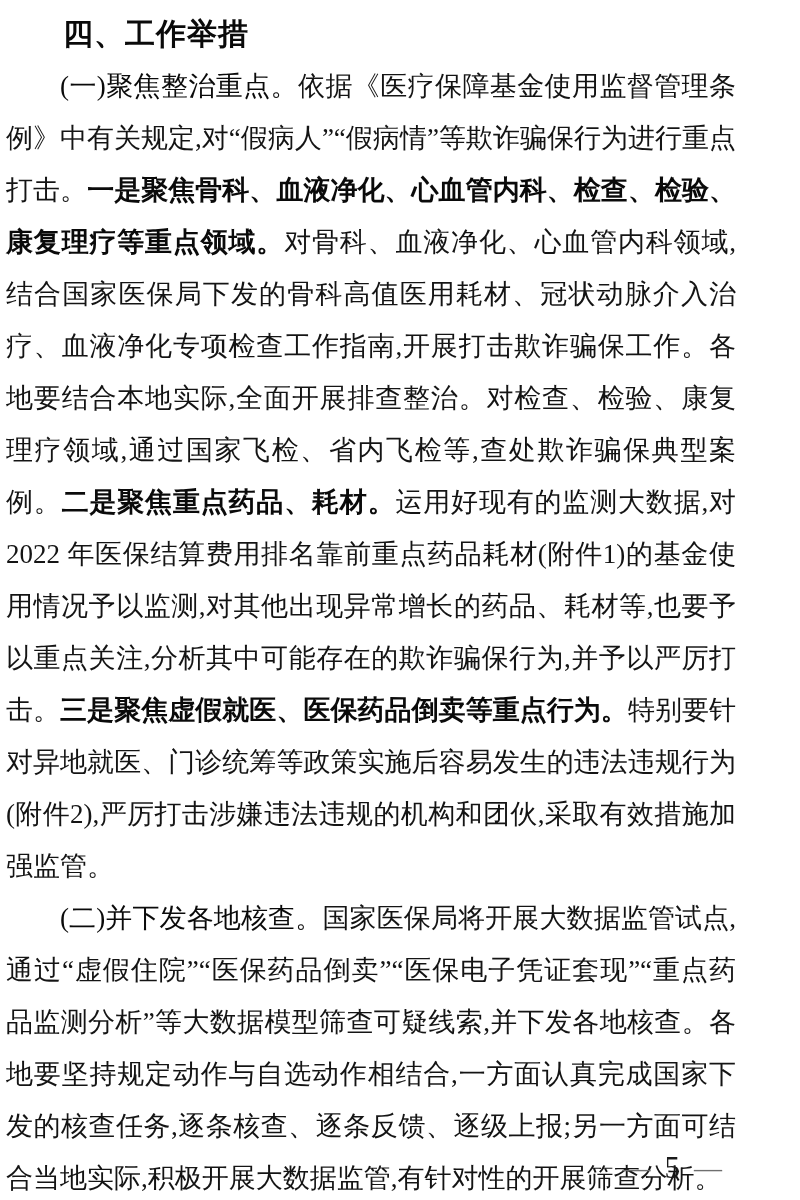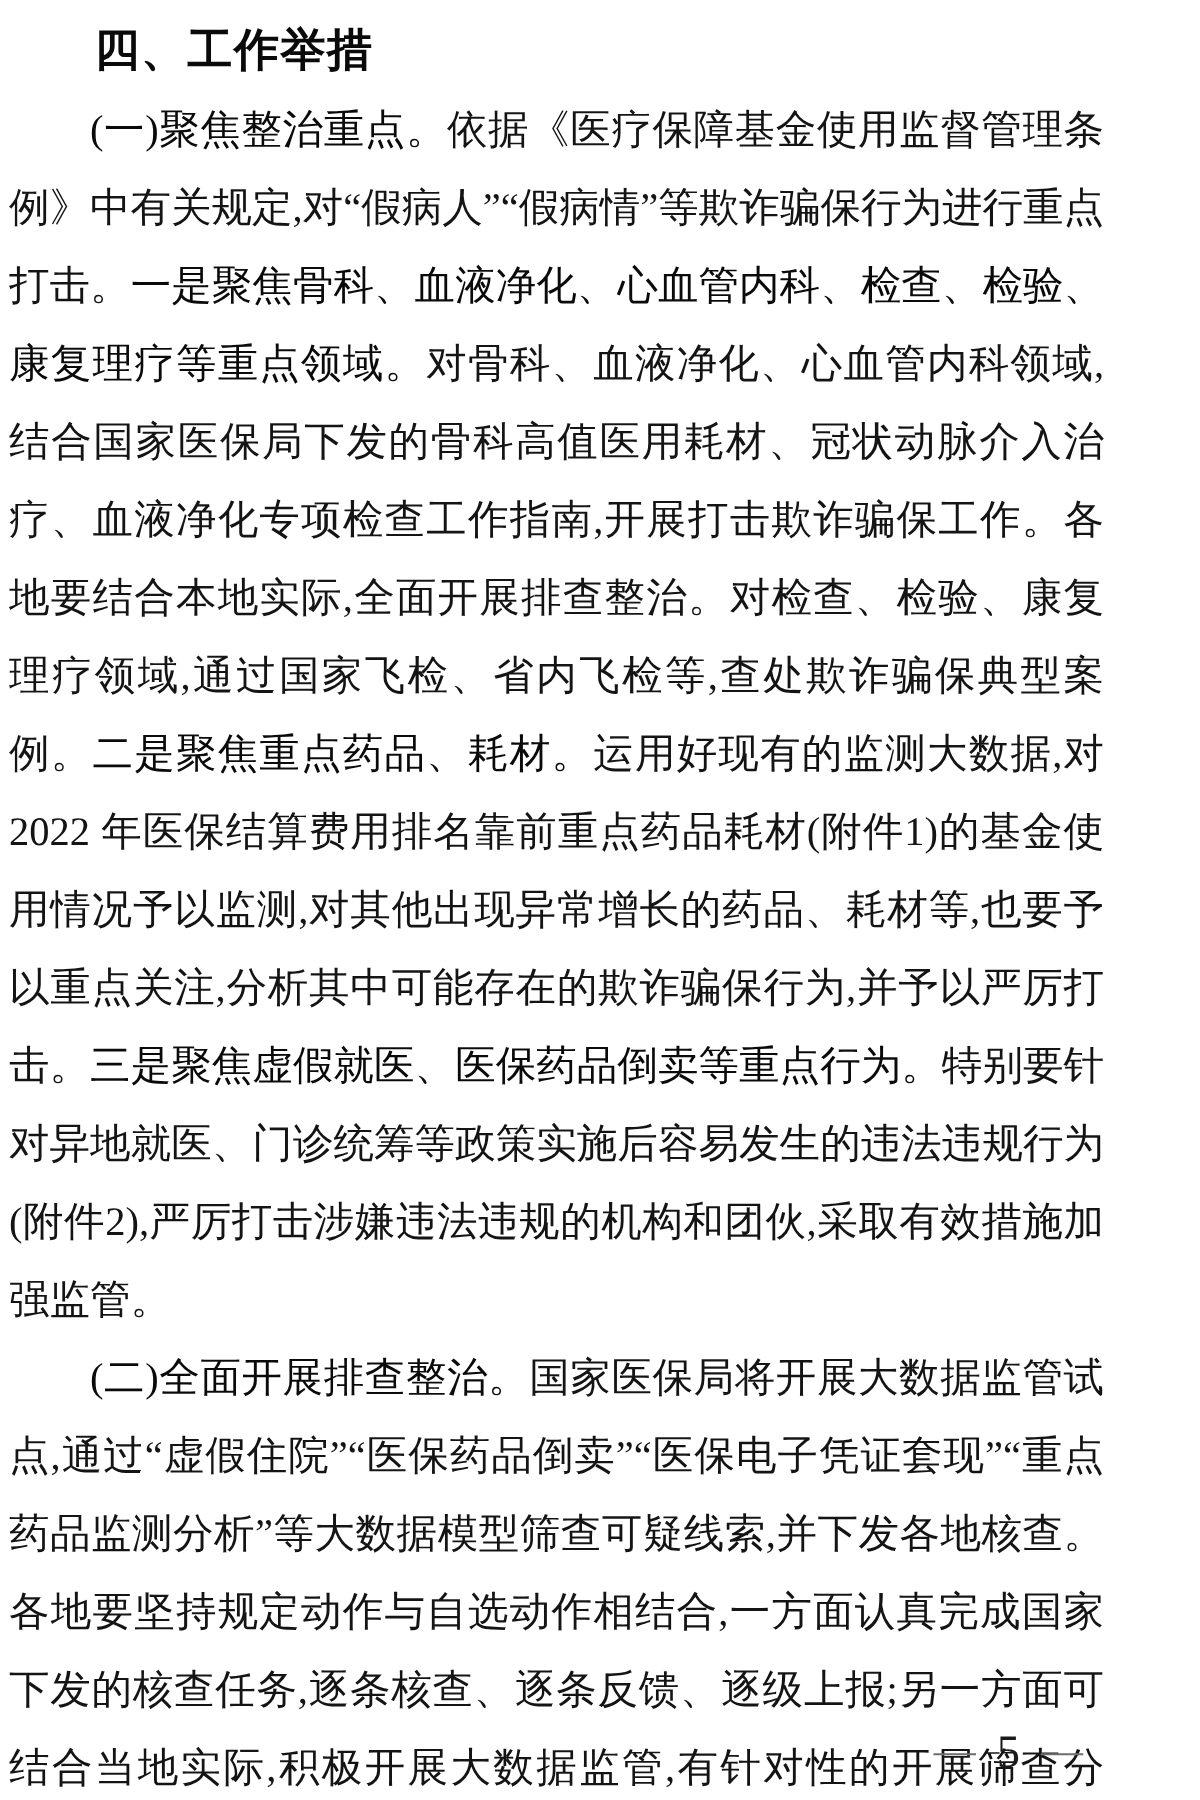--- a/index.html
+++ b/index.html
@@ -41,21 +41,21 @@
     text-indent: 54px;
     color: #141414;
   }
   .seg { color: inherit; }
   .seg.lead {
     font-weight: 400;
     color: #0a0a0a;
   }
   .seg.bold {
     font-family: "Liberation Sans", "DejaVu Sans", sans-serif;
-    font-weight: 400;
+    font-weight: 700;
     color: #0a0a0a;
   }
   .footer {
     position: absolute;
     top: 1148px;
     right: 38px;
     display: flex;
     align-items: center;
     gap: 14px;
     font-size: 30px;
@@ -75,21 +75,21 @@
 
 <div class="page">
 
   <h1 class="heading">四、工作举措</h1>
 
   <p class="para">
     <span class="seg lead">(一)聚焦整治重点。</span><span class="seg">依据《医疗保障基金使用监督管理条例》中有关规定,对“假病人”“假病情”等欺诈骗保行为进行重点打击。</span><span class="seg bold">一是聚焦骨科、血液净化、心血管内科、检查、检验、康复理疗等重点领域。</span><span class="seg">对骨科、血液净化、心血管内科领域,结合国家医保局下发的骨科高值医用耗材、冠状动脉介入治疗、血液净化专项检查工作指南,开展打击欺诈骗保工作。各地要结合本地实际,全面开展排查整治。对检查、检验、康复理疗领域,通过国家飞检、省内飞检等,查处欺诈骗保典型案例。</span><span class="seg bold">二是聚焦重点药品、耗材。</span><span class="seg">运用好现有的监测大数据,对 2022 年医保结算费用排名靠前重点药品耗材(附件1)的基金使用情况予以监测,对其他出现异常增长的药品、耗材等,也要予以重点关注,分析其中可能存在的欺诈骗保行为,并予以严厉打击。</span><span class="seg bold">三是聚焦虚假就医、医保药品倒卖等重点行为。</span><span class="seg">特别要针对异地就医、门诊统筹等政策实施后容易发生的违法违规行为(附件2),严厉打击涉嫌违法违规的机构和团伙,采取有效措施加强监管。</span>
   </p>
 
   <p class="para">
-    <span class="seg lead">(二)全面开展排查整治。</span><span class="seg">国家医保局将开展大数据监管试点,通过“虚假住院”“医保药品倒卖”“医保电子凭证套现”“重点药品监测分析”等大数据模型筛查可疑线索,并下发各地核查。各地要坚持规定动作与自选动作相结合,一方面认真完成国家下发的核查任务,逐条核查、逐条反馈、逐级上报;另一方面可结合当地实际,积极开展大数据监管,有针对性的开展筛查分析。</span>
+    <span class="seg lead">(二)并下发各地核查。</span><span class="seg">国家医保局将开展大数据监管试点,通过“虚假住院”“医保药品倒卖”“医保电子凭证套现”“重点药品监测分析”等大数据模型筛查可疑线索,并下发各地核查。各地要坚持规定动作与自选动作相结合,一方面认真完成国家下发的核查任务,逐条核查、逐条反馈、逐级上报;另一方面可结合当地实际,积极开展大数据监管,有针对性的开展筛查分析。</span>
   </p>
 
   <div class="footer">
     <span class="dash">—</span>
     <span class="num">5</span>
     <span class="dash">—</span>
   </div>
 
 </div>
 

